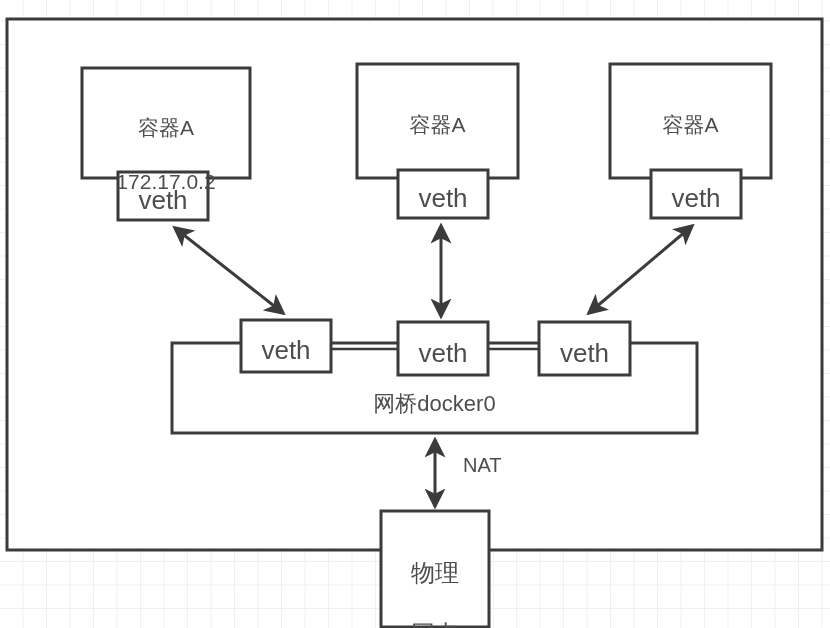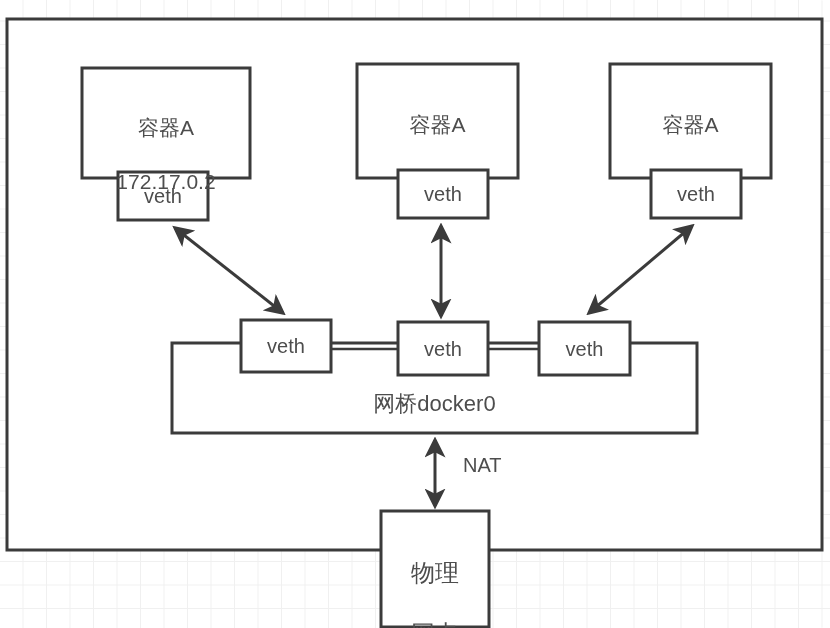--- a/index.html
+++ b/index.html
@@ -36,21 +36,21 @@
     font-family: "Liberation Sans", "DejaVu Sans", sans-serif;
     text-align: center;
     line-height: 1.28;
     white-space: pre-line;
     pointer-events: none;
   }
   .lbl-container {
     font-size: 21px;
   }
   .lbl-veth {
-    font-size: 20px;
+    font-size: 26px;
   }
   .lbl-bridge {
     font-size: 22px;
   }
   .lbl-nic {
     font-size: 24px;
   }
   .lbl-nat {
     font-size: 20px;
   }

